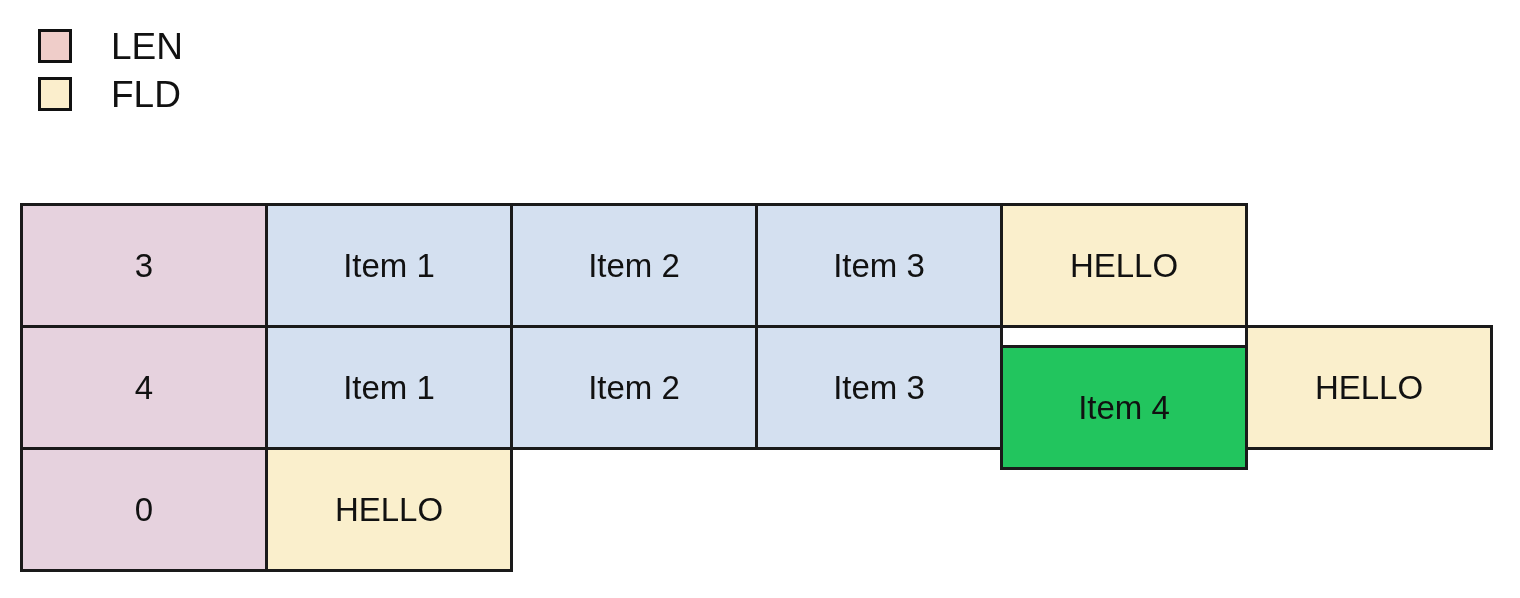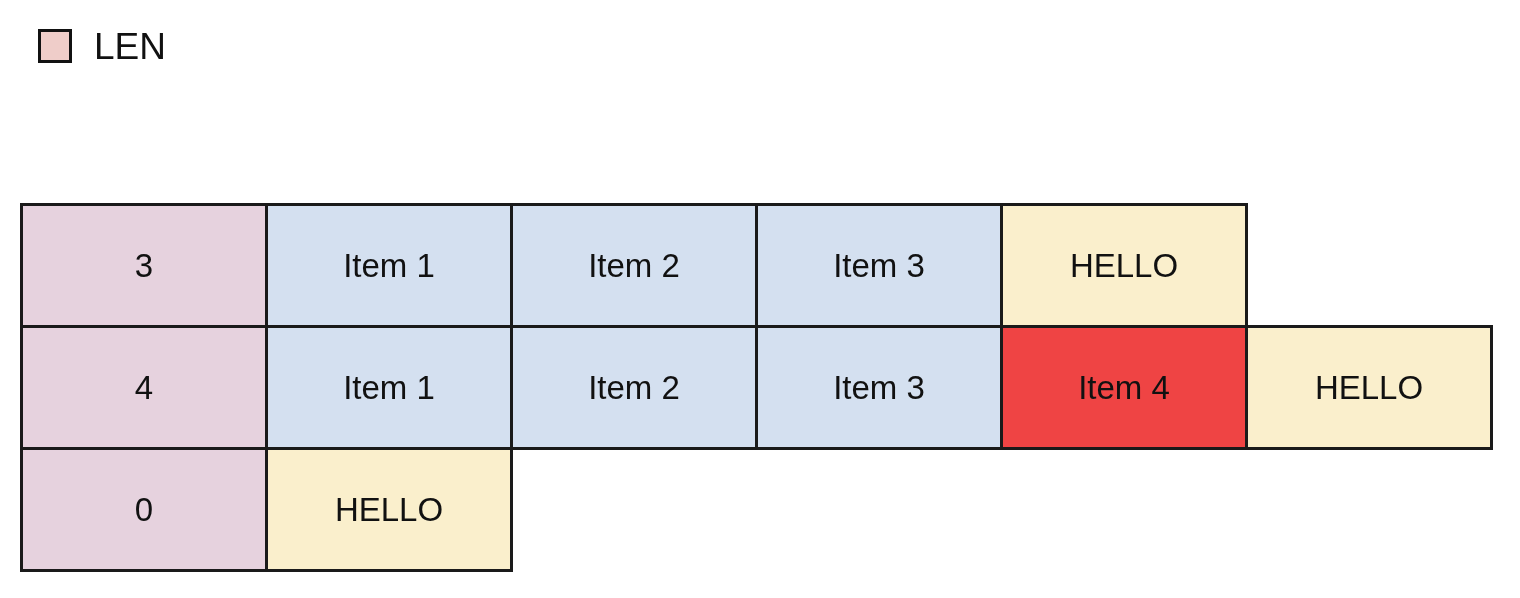--- a/index.html
+++ b/index.html
@@ -21,20 +21,21 @@
   #legend {
     position: absolute;
     left: 38px;
     top: 22px;
     width: 400px;
   }
   .legend-row {
     display: flex;
     align-items: center;
     height: 48px;
+    gap: 17px;
   }
   .legend-swatch {
     width: 34px;
     height: 34px;
     box-sizing: border-box;
     border: 3px solid #111111;
     flex: 0 0 auto;
   }
   .legend-label {
     margin-left: 22px;
@@ -78,35 +79,39 @@
   }
 </style>
 </head>
 <body>
 
 <div id="legend">
     <div class="legend-row">
       <span class="legend-swatch" style="background: rgb(239, 205, 201);"></span>
       <span class="legend-label">LEN</span>
     </div>
+    <div class="legend-row">
+      <span class="legend-swatch" style="background: rgb(251, 238, 204);"></span>
+      <span class="legend-label">FLD</span>
+    </div>
   </div>
 
 <div id="table">
     <div class="mem-row">
       <div class="mem-cell" style="background: rgb(230, 210, 222);">3</div>
       <div class="mem-cell" style="background: rgb(212, 224, 240);">Item 1</div>
       <div class="mem-cell" style="background: rgb(212, 224, 240);">Item 2</div>
       <div class="mem-cell" style="background: rgb(212, 224, 240);">Item 3</div>
       <div class="mem-cell" style="background: rgb(250, 239, 204);">HELLO</div>
     </div>
     <div class="mem-row">
       <div class="mem-cell" style="background: rgb(230, 210, 222);">4</div>
       <div class="mem-cell" style="background: rgb(212, 224, 240);">Item 1</div>
       <div class="mem-cell" style="background: rgb(212, 224, 240);">Item 2</div>
       <div class="mem-cell" style="background: rgb(212, 224, 240);">Item 3</div>
-      <div class="mem-cell" style="background: #ef4444;">Item 4</div>
+      <div class="mem-cell" style="background: #22c55e; margin-top: 20px;">Item 4</div>
       <div class="mem-cell" style="background: rgb(250, 239, 204);">HELLO</div>
     </div>
     <div class="mem-row">
       <div class="mem-cell" style="background: rgb(230, 210, 222);">0</div>
       <div class="mem-cell" style="background: rgb(250, 239, 204);">HELLO</div>
     </div>
   </div>
 
 </body></html>

